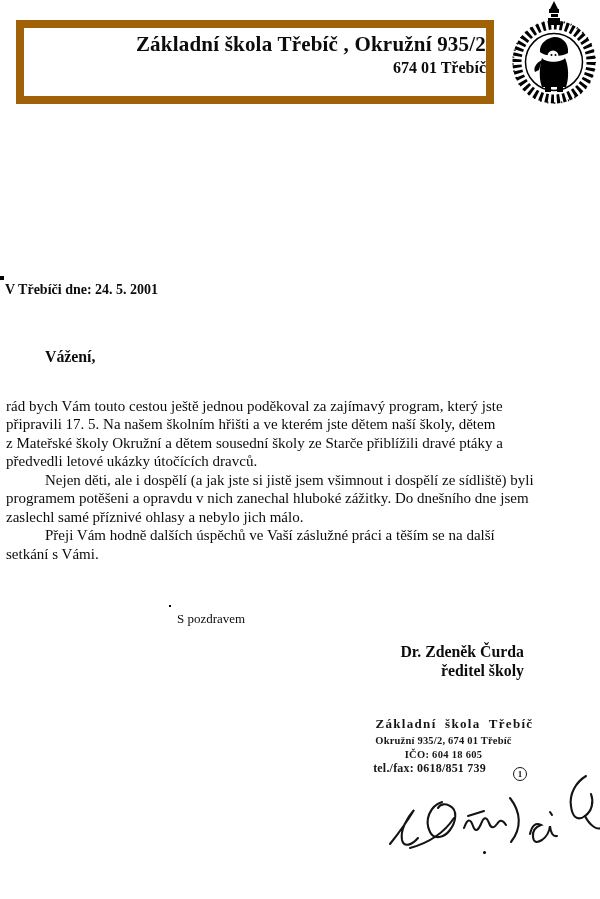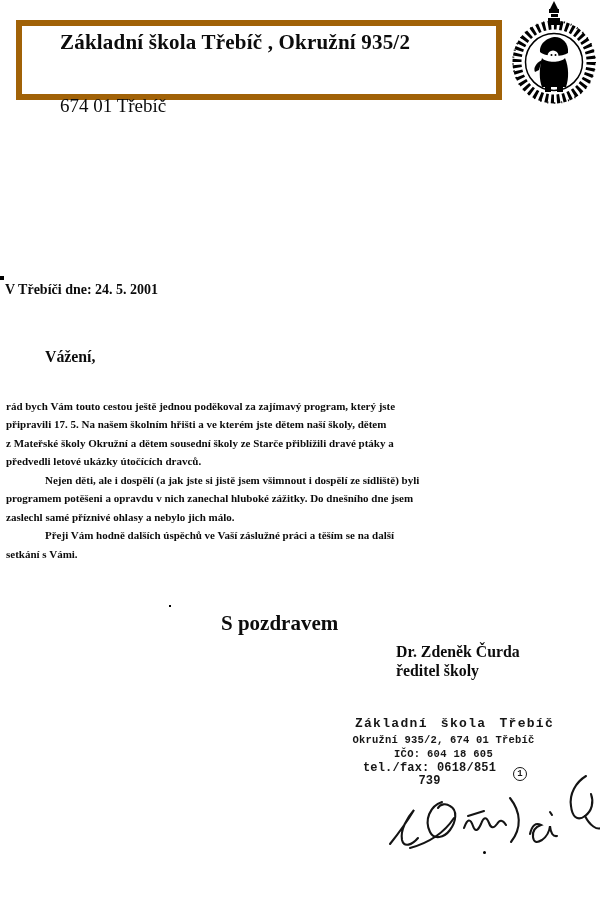--- a/index.html
+++ b/index.html
@@ -4,41 +4,41 @@
 <style>
   html,body{margin:0;padding:0;background:#9a9a9a;}
   .page{
     position:relative;width:600px;height:899px;background:#ffffff;
     font-family:"Liberation Serif","DejaVu Serif",serif;color:#0c0c0c;
     overflow:hidden;margin:0 auto;
   }
   
   .letterhead{
     position:absolute;left:16px;top:20px;width:436px;height:64px;
-    border:6px solid #a16207;padding-top:4px;padding-left:38px;
-    text-align:left;
+    border:8px solid #a16207;padding-top:4px;padding-left:26px;
+    text-align:right;
   }
   .lh1{font-size:21px;font-weight:bold;letter-spacing:.2px;line-height:24px;}
-  .lh2{font-size:19px;font-weight:normal;line-height:24px;margin-top:40px;}
+  .lh2{font-size:16px;font-weight:bold;line-height:24px;}
   
   .seal{position:absolute;left:508px;top:0;width:92px;height:110px;}
   
   .dateline{position:absolute;left:5px;top:282px;font-size:14px;font-weight:bold;}
   
   .salutation{position:absolute;left:45px;top:348px;font-size:15.8px;font-weight:bold;}
   .bodyblock{position:absolute;left:6px;top:397px;width:590px;
-    font-size:11px;font-weight:bold;line-height:18.45px;white-space:nowrap;}
+    font-size:15px;font-weight:normal;line-height:18.45px;white-space:nowrap;}
   .bodyline.indent{margin-left:39px;}
-  .closing{position:absolute;left:177px;top:611px;font-size:21px;font-weight:bold;margin-left:44px;}
+  .closing{position:absolute;left:177px;top:611px;font-size:13px;font-weight:normal;}
   
-  .signatory{position:absolute;left:396px;top:642px;width:128px;text-align:left;
+  .signatory{position:absolute;left:396px;top:642px;width:128px;text-align:right;
     font-size:15.8px;font-weight:bold;line-height:19px;}
   
   .stamp{position:absolute;left:352px;top:716px;width:205px;text-align:center;
-    font-family:Liberation Mono, monospace;color:#161616;}
+    font-family:Liberation Serif, serif;color:#161616;}
   .stamp .s1{font-size:13px;font-weight:bold;letter-spacing:1.3px;word-spacing:4px;line-height:15px;}
   .stamp .s2{font-size:10.5px;font-weight:700;letter-spacing:.2px;margin-top:3px;margin-right:22px;line-height:13px;}
   .stamp .s3{font-size:10.5px;font-weight:700;letter-spacing:.3px;margin-top:1px;margin-right:22px;line-height:13px;}
   .stamp .s4{font-size:12px;font-weight:700;letter-spacing:.2px;margin-top:1px;margin-right:50px;line-height:13px;}
   .badge{
     position:absolute;left:161px;top:51px;width:12px;height:12px;border:1.6px solid #161616;
     border-radius:50%;font-size:9px;font-weight:bold;line-height:12px;text-align:center;color:#161616;
   }
   
   .handsig{position:absolute;left:380px;top:772px;width:220px;height:85px;}

